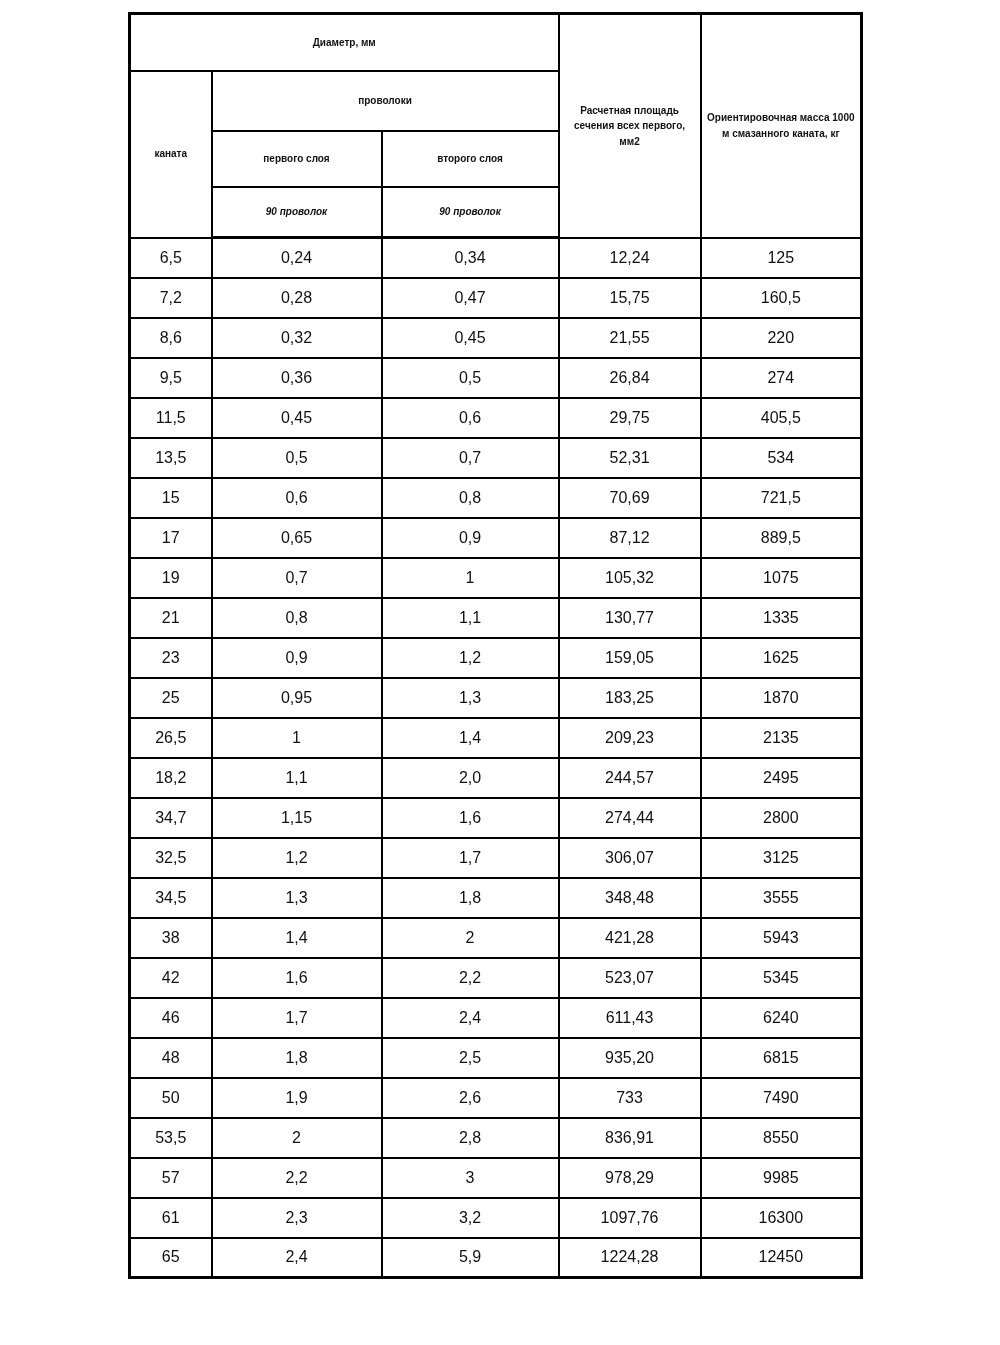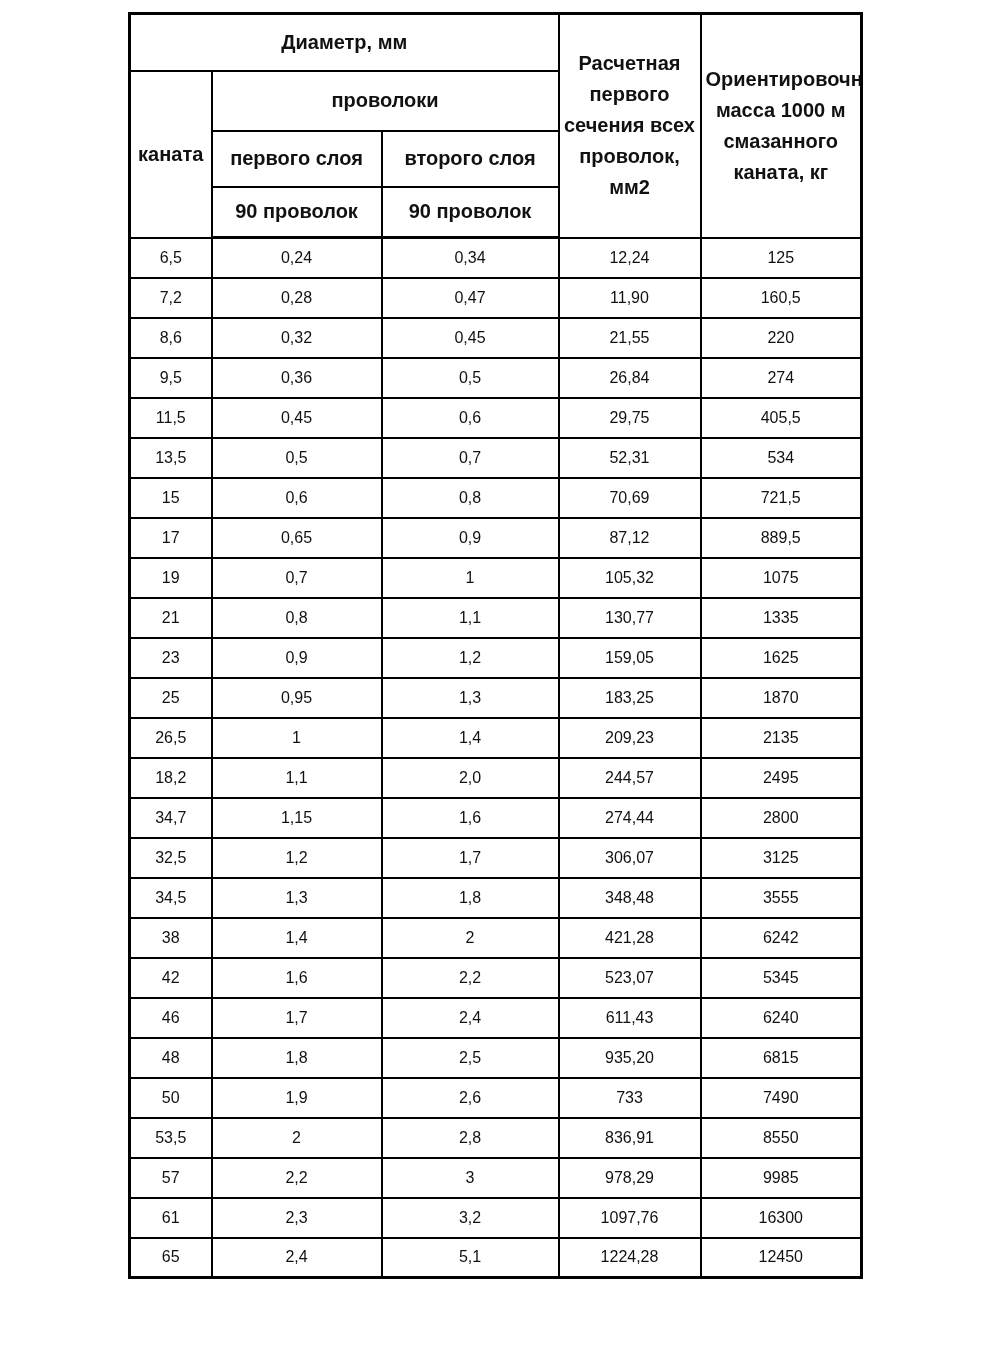--- a/index.html
+++ b/index.html
@@ -29,28 +29,28 @@
   table.spec-table td {
     border: 2px solid #000000;
     text-align: center;
     vertical-align: middle;
     padding: 0 4px;
     box-sizing: border-box;
     overflow: hidden;
   }
   table.spec-table thead th {
     font-weight: bold;
-    font-size: 20px;
+    font-size: 10px;
     line-height: 1.55;
   }
   thead tr.hrow-1 { height: 57px; }
   thead tr.hrow-2 { height: 60px; }
   thead tr.hrow-3 { height: 56px; }
   thead tr.hrow-4 { height: 51px; }
-  thead tr.hrow-4 th { border-bottom: 3px solid #000000; }
+  thead tr.hrow-4 th { border-bottom: 3px solid #000000; font-style: italic; }
   table.spec-table tbody td {
     height: 40px;
     font-size: 16px;
     font-weight: normal;
   }
 </style>
 </head>
 <body>
 
 <div class="table-wrap">
@@ -58,21 +58,21 @@
     <colgroup>
       <col style="width:82px">
       <col style="width:170px">
       <col style="width:177px">
       <col style="width:142px">
       <col style="width:161px">
     </colgroup>
     <thead>
       <tr class="hrow-1">
         <th colspan="3">Диаметр, мм</th>
-        <th rowspan="4">Расчетная первого сечения всех проволок, мм2</th>
+        <th rowspan="4">Расчетная площадь сечения всех первого, мм2</th>
         <th rowspan="4">Ориентировочная масса 1000 м смазанного каната, кг</th>
       </tr>
       <tr class="hrow-2">
         <th rowspan="3">каната</th>
         <th colspan="2">проволоки</th>
       </tr>
       <tr class="hrow-3">
         <th>первого слоя</th>
         <th>второго слоя</th>
       </tr>
@@ -87,21 +87,21 @@
     <td>0,24</td>
     <td>0,34</td>
     <td>12,24</td>
     <td>125</td>
   </tr>
 
   <tr>
     <td>7,2</td>
     <td>0,28</td>
     <td>0,47</td>
-    <td>11,90</td>
+    <td>15,75</td>
     <td>160,5</td>
   </tr>
 
   <tr>
     <td>8,6</td>
     <td>0,32</td>
     <td>0,45</td>
     <td>21,55</td>
     <td>220</td>
   </tr>
@@ -216,21 +216,21 @@
     <td>1,8</td>
     <td>348,48</td>
     <td>3555</td>
   </tr>
 
   <tr>
     <td>38</td>
     <td>1,4</td>
     <td>2</td>
     <td>421,28</td>
-    <td>6242</td>
+    <td>5943</td>
   </tr>
 
   <tr>
     <td>42</td>
     <td>1,6</td>
     <td>2,2</td>
     <td>523,07</td>
     <td>5345</td>
   </tr>
 
@@ -278,19 +278,19 @@
     <td>61</td>
     <td>2,3</td>
     <td>3,2</td>
     <td>1097,76</td>
     <td>16300</td>
   </tr>
 
   <tr>
     <td>65</td>
     <td>2,4</td>
-    <td>5,1</td>
+    <td>5,9</td>
     <td>1224,28</td>
     <td>12450</td>
   </tr>
 </tbody>
   </table>
 </div>
 
 </body></html>

